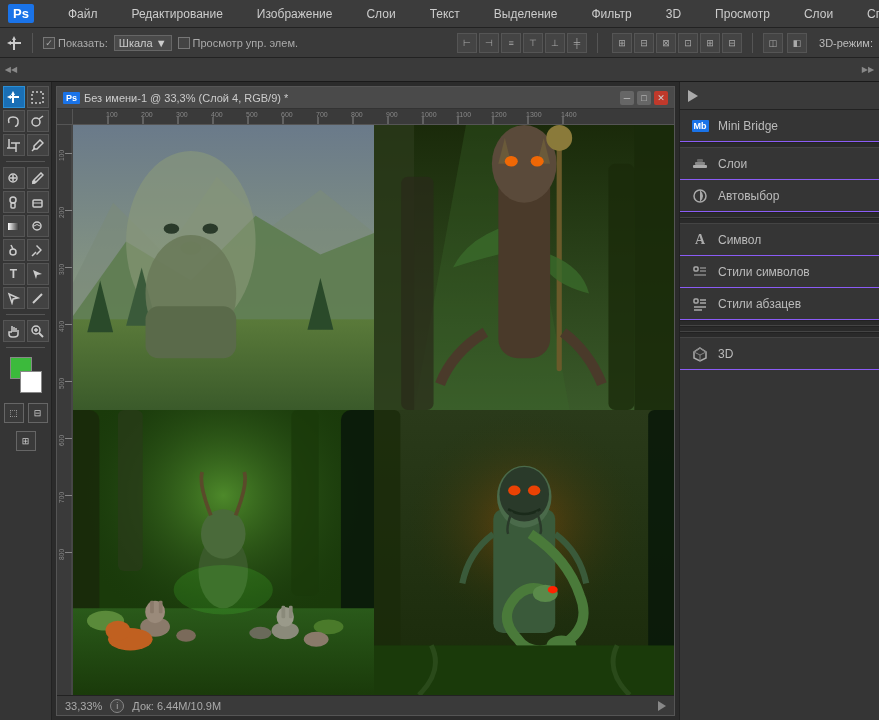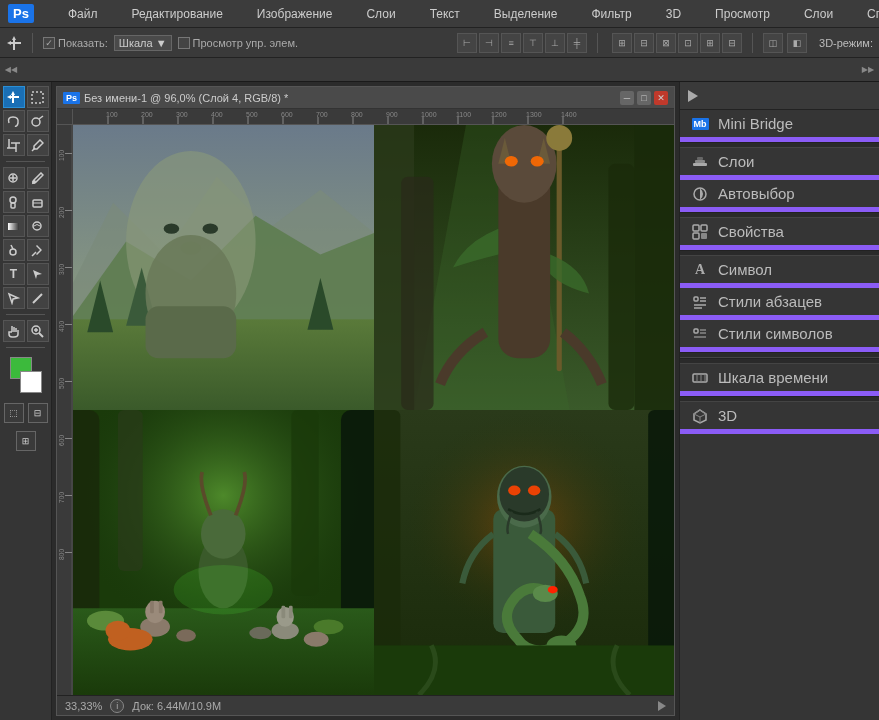--- a/index.html
+++ b/index.html
@@ -365,36 +365,36 @@
     }
     .panel-items {
       flex: 1;
       overflow-y: auto;
     }
     .panel-item {
       height: 32px;
       display: flex;
       align-items: center;
       padding: 0 10px;
-      border-bottom: 5px solid #8b5cf6;
+      border-bottom: 1px solid #8b5cf6;
       gap: 8px;
       cursor: pointer;
     }
     .panel-item-icon {
       width: 20px;
       height: 20px;
       display: flex;
       align-items: center;
       justify-content: center;
       font-size: 11px;
       color: #aaa;
       flex-shrink: 0;
     }
     .panel-item-label {
-      font-size: 15px;
+      font-size: 12px;
       color: #bbb;
     }
     .panel-divider {
       height: 6px;
       background: #2a2a2a;
       border-top: 1px solid #222;
       border-bottom: 1px solid #444;
     }
   </style>
 </head>
@@ -640,21 +640,21 @@
       <div class="mode-icon">⊞</div>
     </div>
   </div>
 
   <div class="canvas-area">
     <div class="doc-window">
 
       <div class="doc-titlebar">
         <div class="doc-title-left">
           <div class="doc-ps-icon">Ps</div>
-          <span style="font-size:11px;color:#ccc;">Без имени-1 @ 96,0% (Слой 4, RGB/8) *</span>
+          <span style="font-size:11px;color:#ccc;">Без имени-1 @ 33,3% (Слой 4, RGB/9) *</span>
         </div>
         <div class="doc-win-controls">
           <div class="doc-btn">─</div>
           <div class="doc-btn">□</div>
           <div class="doc-btn close">✕</div>
         </div>
       </div>
 
       <div class="ruler-row">
         <div class="ruler-corner"></div>
@@ -948,83 +948,61 @@
           <svg width="16" height="16" viewBox="0 0 16 16">
               <circle cx="8" cy="8" r="6" fill="none" stroke="#aaa" stroke-width="1.5"></circle>
               <path d="M8,2 Q14,8 8,14" fill="#aaa"></path>
             </svg>
         </div>
         <span class="panel-item-label">Автовыбор</span>
       </div>
 
       <div class="panel-divider"></div>
 
+
+      <div class="panel-divider"></div>
+
+      <div class="panel-item">
+        <div class="panel-item-icon">
+          <span style="font-size:14px;font-weight:bold;color:#aaa;font-family:serif;">A</span>
+        </div>
+        <span class="panel-item-label">Символ</span>
+      </div>
+
       <div class="panel-item">
         <div class="panel-item-icon">
           <svg width="16" height="16" viewBox="0 0 16 16">
-              <rect x="1" y="1" width="6" height="6" rx="1" fill="none" stroke="#aaa" stroke-width="1.5"></rect>
-              <rect x="9" y="1" width="6" height="6" rx="1" fill="none" stroke="#aaa" stroke-width="1.5"></rect>
-              <rect x="1" y="9" width="6" height="6" rx="1" fill="none" stroke="#aaa" stroke-width="1.5"></rect>
-              <rect x="9" y="9" width="6" height="6" rx="1" fill="#888"></rect>
+              <rect x="2" y="3" width="4" height="4" rx="1" fill="none" stroke="#aaa" stroke-width="1.5"></rect>
+              <line x1="8" y1="4" x2="14" y2="4" stroke="#888" stroke-width="1.5"></line>
+              <line x1="8" y1="7" x2="14" y2="7" stroke="#888" stroke-width="1.5"></line>
+              <line x1="2" y1="11" x2="14" y2="11" stroke="#888" stroke-width="1.5"></line>
             </svg>
         </div>
-        <span class="panel-item-label">Свойства</span>
-      </div>
-
-      <div class="panel-divider"></div>
-
-      <div class="panel-item">
-        <div class="panel-item-icon">
-          <span style="font-size:14px;font-weight:bold;color:#aaa;font-family:serif;">A</span>
-        </div>
-        <span class="panel-item-label">Символ</span>
+        <span class="panel-item-label">Стили символов</span>
       </div>
 
       <div class="panel-item">
         <div class="panel-item-icon">
           <svg width="16" height="16" viewBox="0 0 16 16">
               <rect x="2" y="3" width="4" height="4" rx="1" fill="none" stroke="#aaa" stroke-width="1.5"></rect>
               <line x1="8" y1="4" x2="14" y2="4" stroke="#aaa" stroke-width="1.5"></line>
               <line x1="8" y1="7" x2="14" y2="7" stroke="#aaa" stroke-width="1.5"></line>
               <line x1="2" y1="11" x2="14" y2="11" stroke="#aaa" stroke-width="1.5"></line>
               <line x1="2" y1="14" x2="10" y2="14" stroke="#aaa" stroke-width="1.5"></line>
             </svg>
         </div>
         <span class="panel-item-label">Стили абзацев</span>
       </div>
 
-      <div class="panel-item">
-        <div class="panel-item-icon">
-          <svg width="16" height="16" viewBox="0 0 16 16">
-              <rect x="2" y="3" width="4" height="4" rx="1" fill="none" stroke="#aaa" stroke-width="1.5"></rect>
-              <line x1="8" y1="4" x2="14" y2="4" stroke="#888" stroke-width="1.5"></line>
-              <line x1="8" y1="7" x2="14" y2="7" stroke="#888" stroke-width="1.5"></line>
-              <line x1="2" y1="11" x2="14" y2="11" stroke="#888" stroke-width="1.5"></line>
-            </svg>
-        </div>
-        <span class="panel-item-label">Стили символов</span>
-      </div>
-
       <div class="panel-divider"></div>
 
 
 
       <div class="panel-divider"></div>
 
-      <div class="panel-item">
-        <div class="panel-item-icon">
-          <svg width="16" height="16" viewBox="0 0 16 16">
-              <rect x="1" y="4" width="14" height="8" rx="1" fill="none" stroke="#aaa" stroke-width="1.5"></rect>
-              <line x1="5" y1="4" x2="5" y2="12" stroke="#888" stroke-width="1"></line>
-              <line x1="9" y1="4" x2="9" y2="12" stroke="#888" stroke-width="1"></line>
-              <line x1="13" y1="4" x2="13" y2="12" stroke="#888" stroke-width="1"></line>
-            </svg>
-        </div>
-        <span class="panel-item-label">Шкала времени</span>
-      </div>
 
       <div class="panel-divider"></div>
 
       <div class="panel-item">
         <div class="panel-item-icon">
           <svg width="16" height="16" viewBox="0 0 16 16">
               <polygon points="8,2 14,6 14,12 8,15 2,12 2,6" fill="none" stroke="#aaa" stroke-width="1.5"></polygon>
               <polygon points="8,2 14,6 8,9 2,6" fill="none" stroke="#888" stroke-width="1"></polygon>
               <line x1="8" y1="9" x2="8" y2="15" stroke="#888" stroke-width="1"></line>
             </svg>

